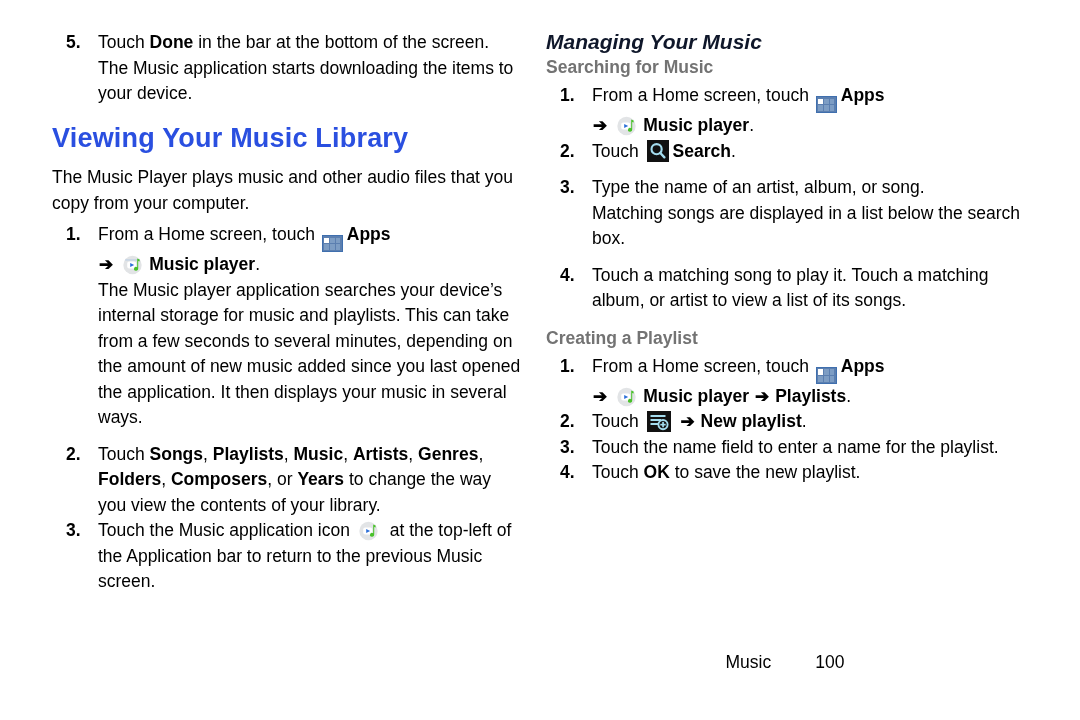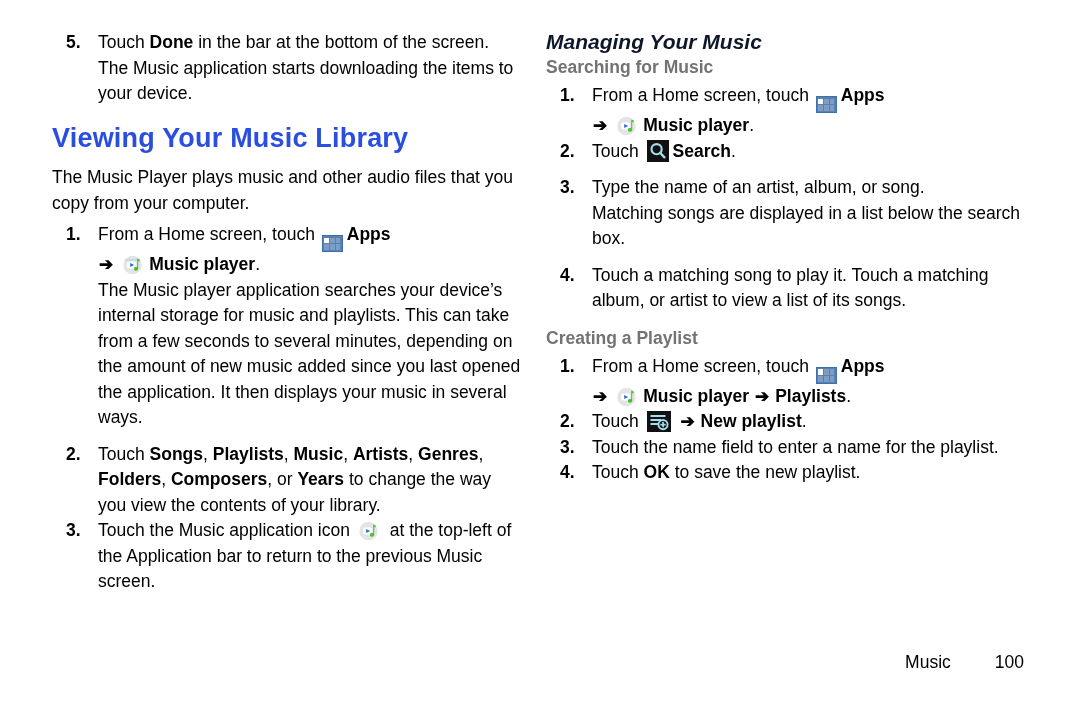--- a/index.html
+++ b/index.html
@@ -156,21 +156,21 @@
     vertical-align: -5px;
   }
 
   
   .footer {
     position: absolute;
     left: 546px;
     top: 652px;
     width: 478px;
     font-size: 17.5px;
-    text-align: right;
+    text-align: center;
   }
   .footer .label { margin-right: 44px; }
 </style>
 </head>
 <body>
 
 <div class="page">
 
   <div class="col col-left">
 

